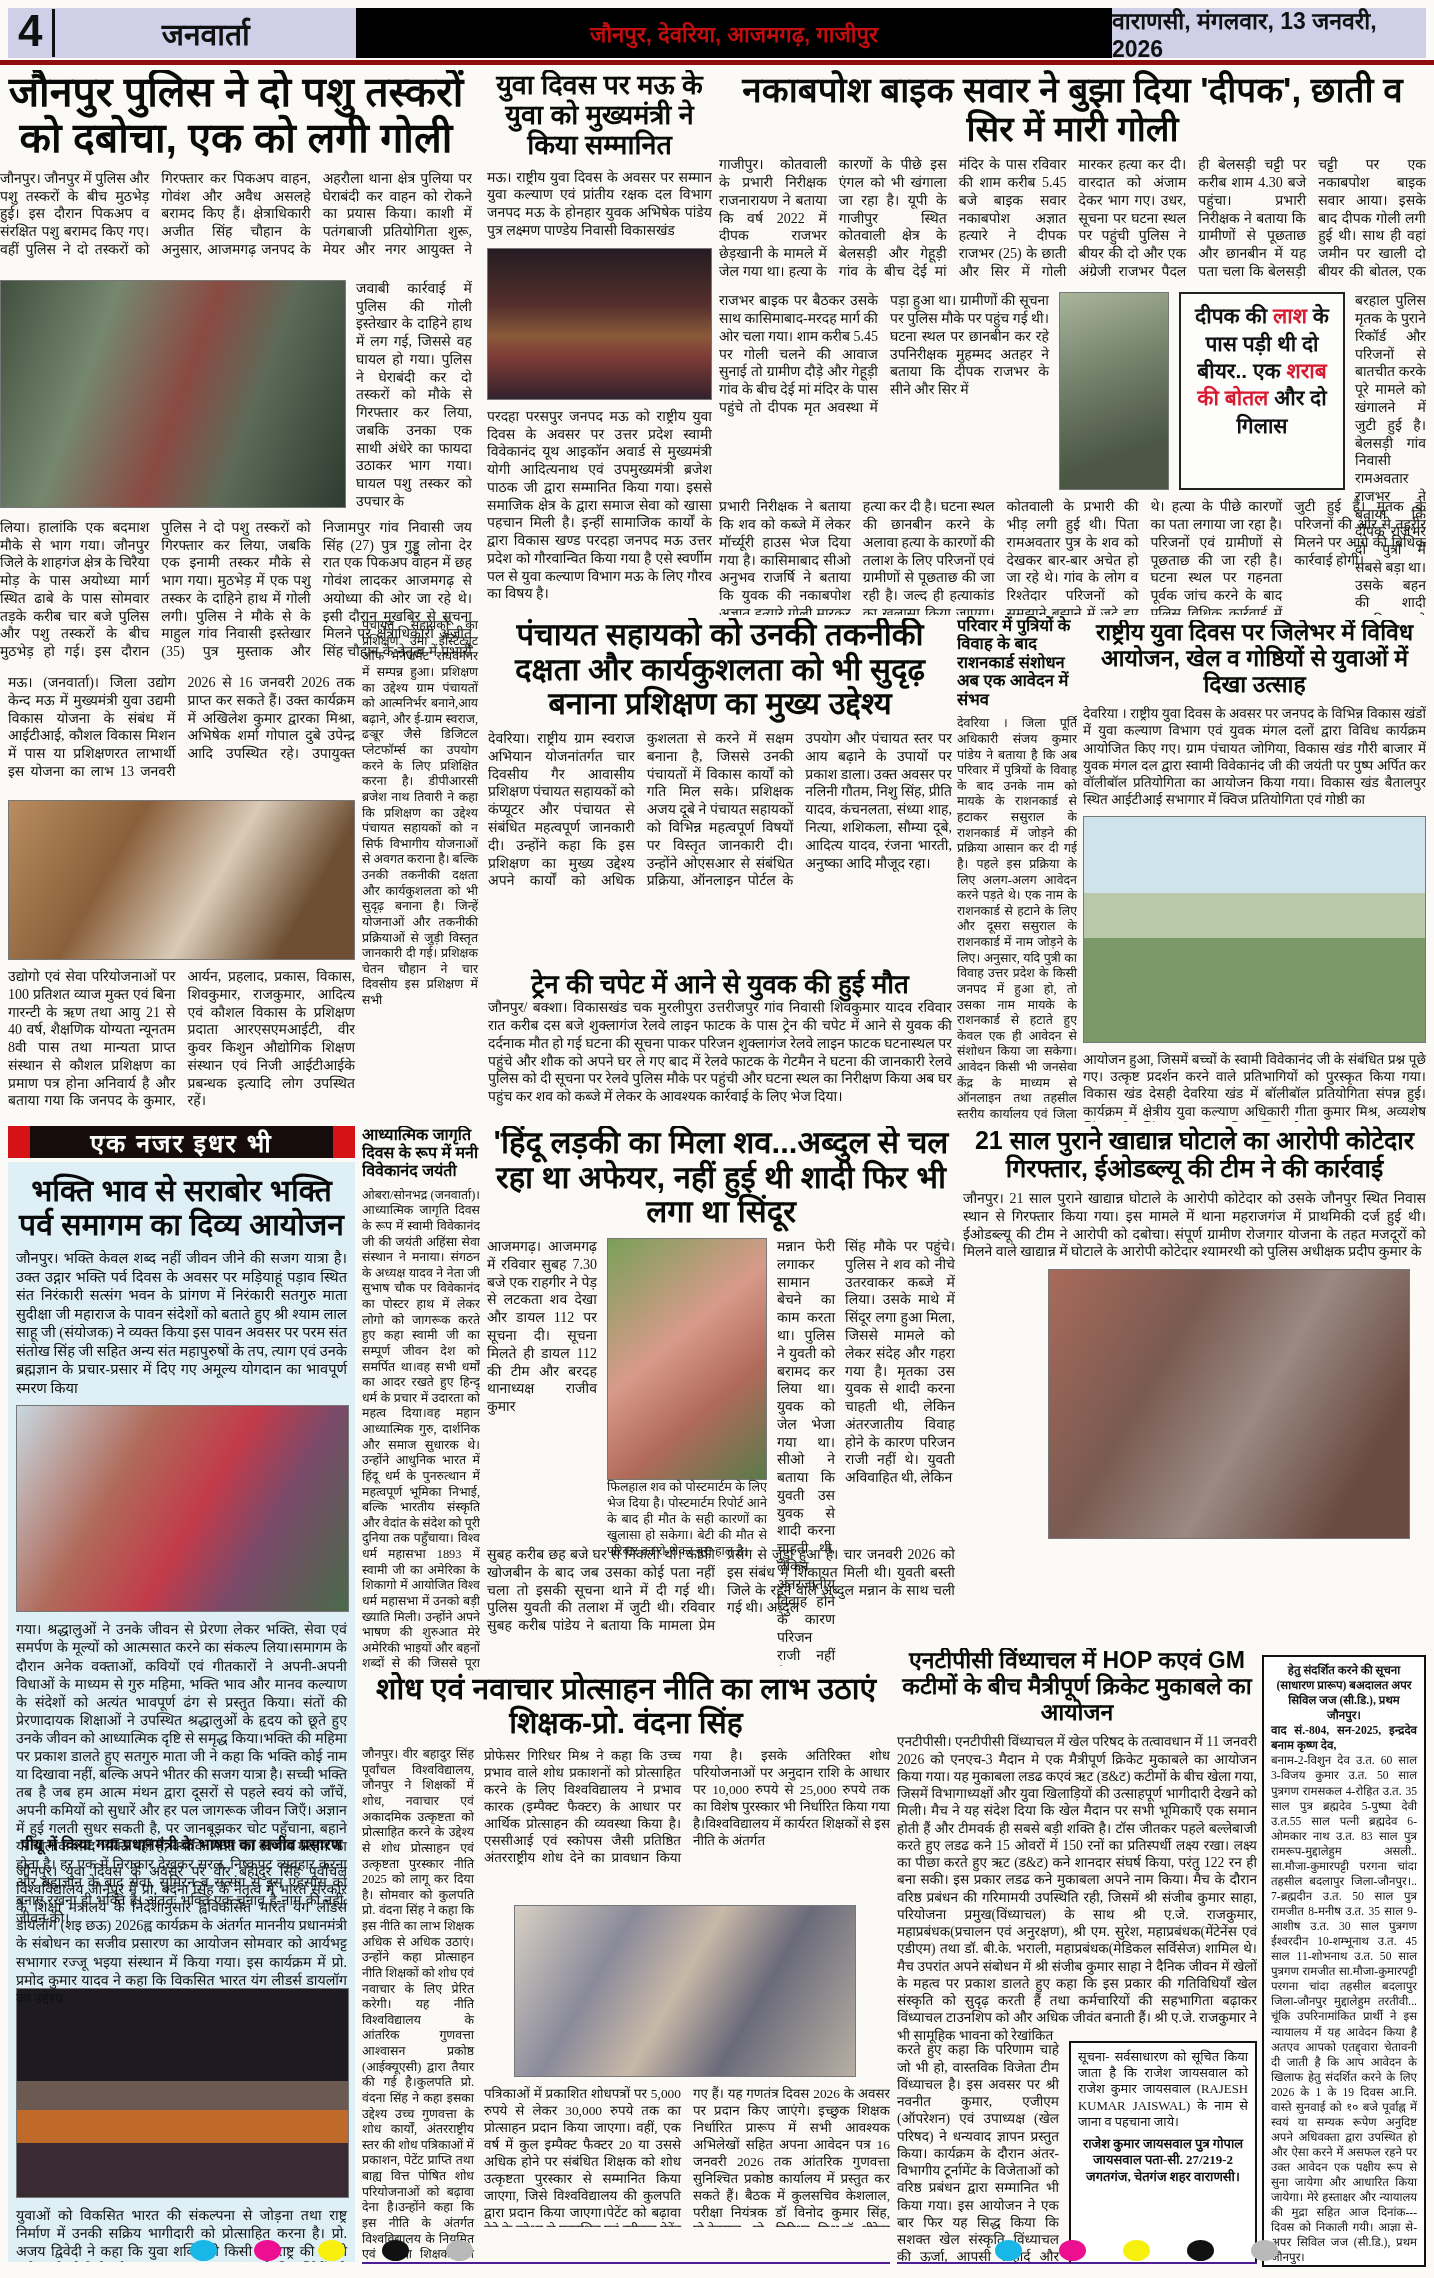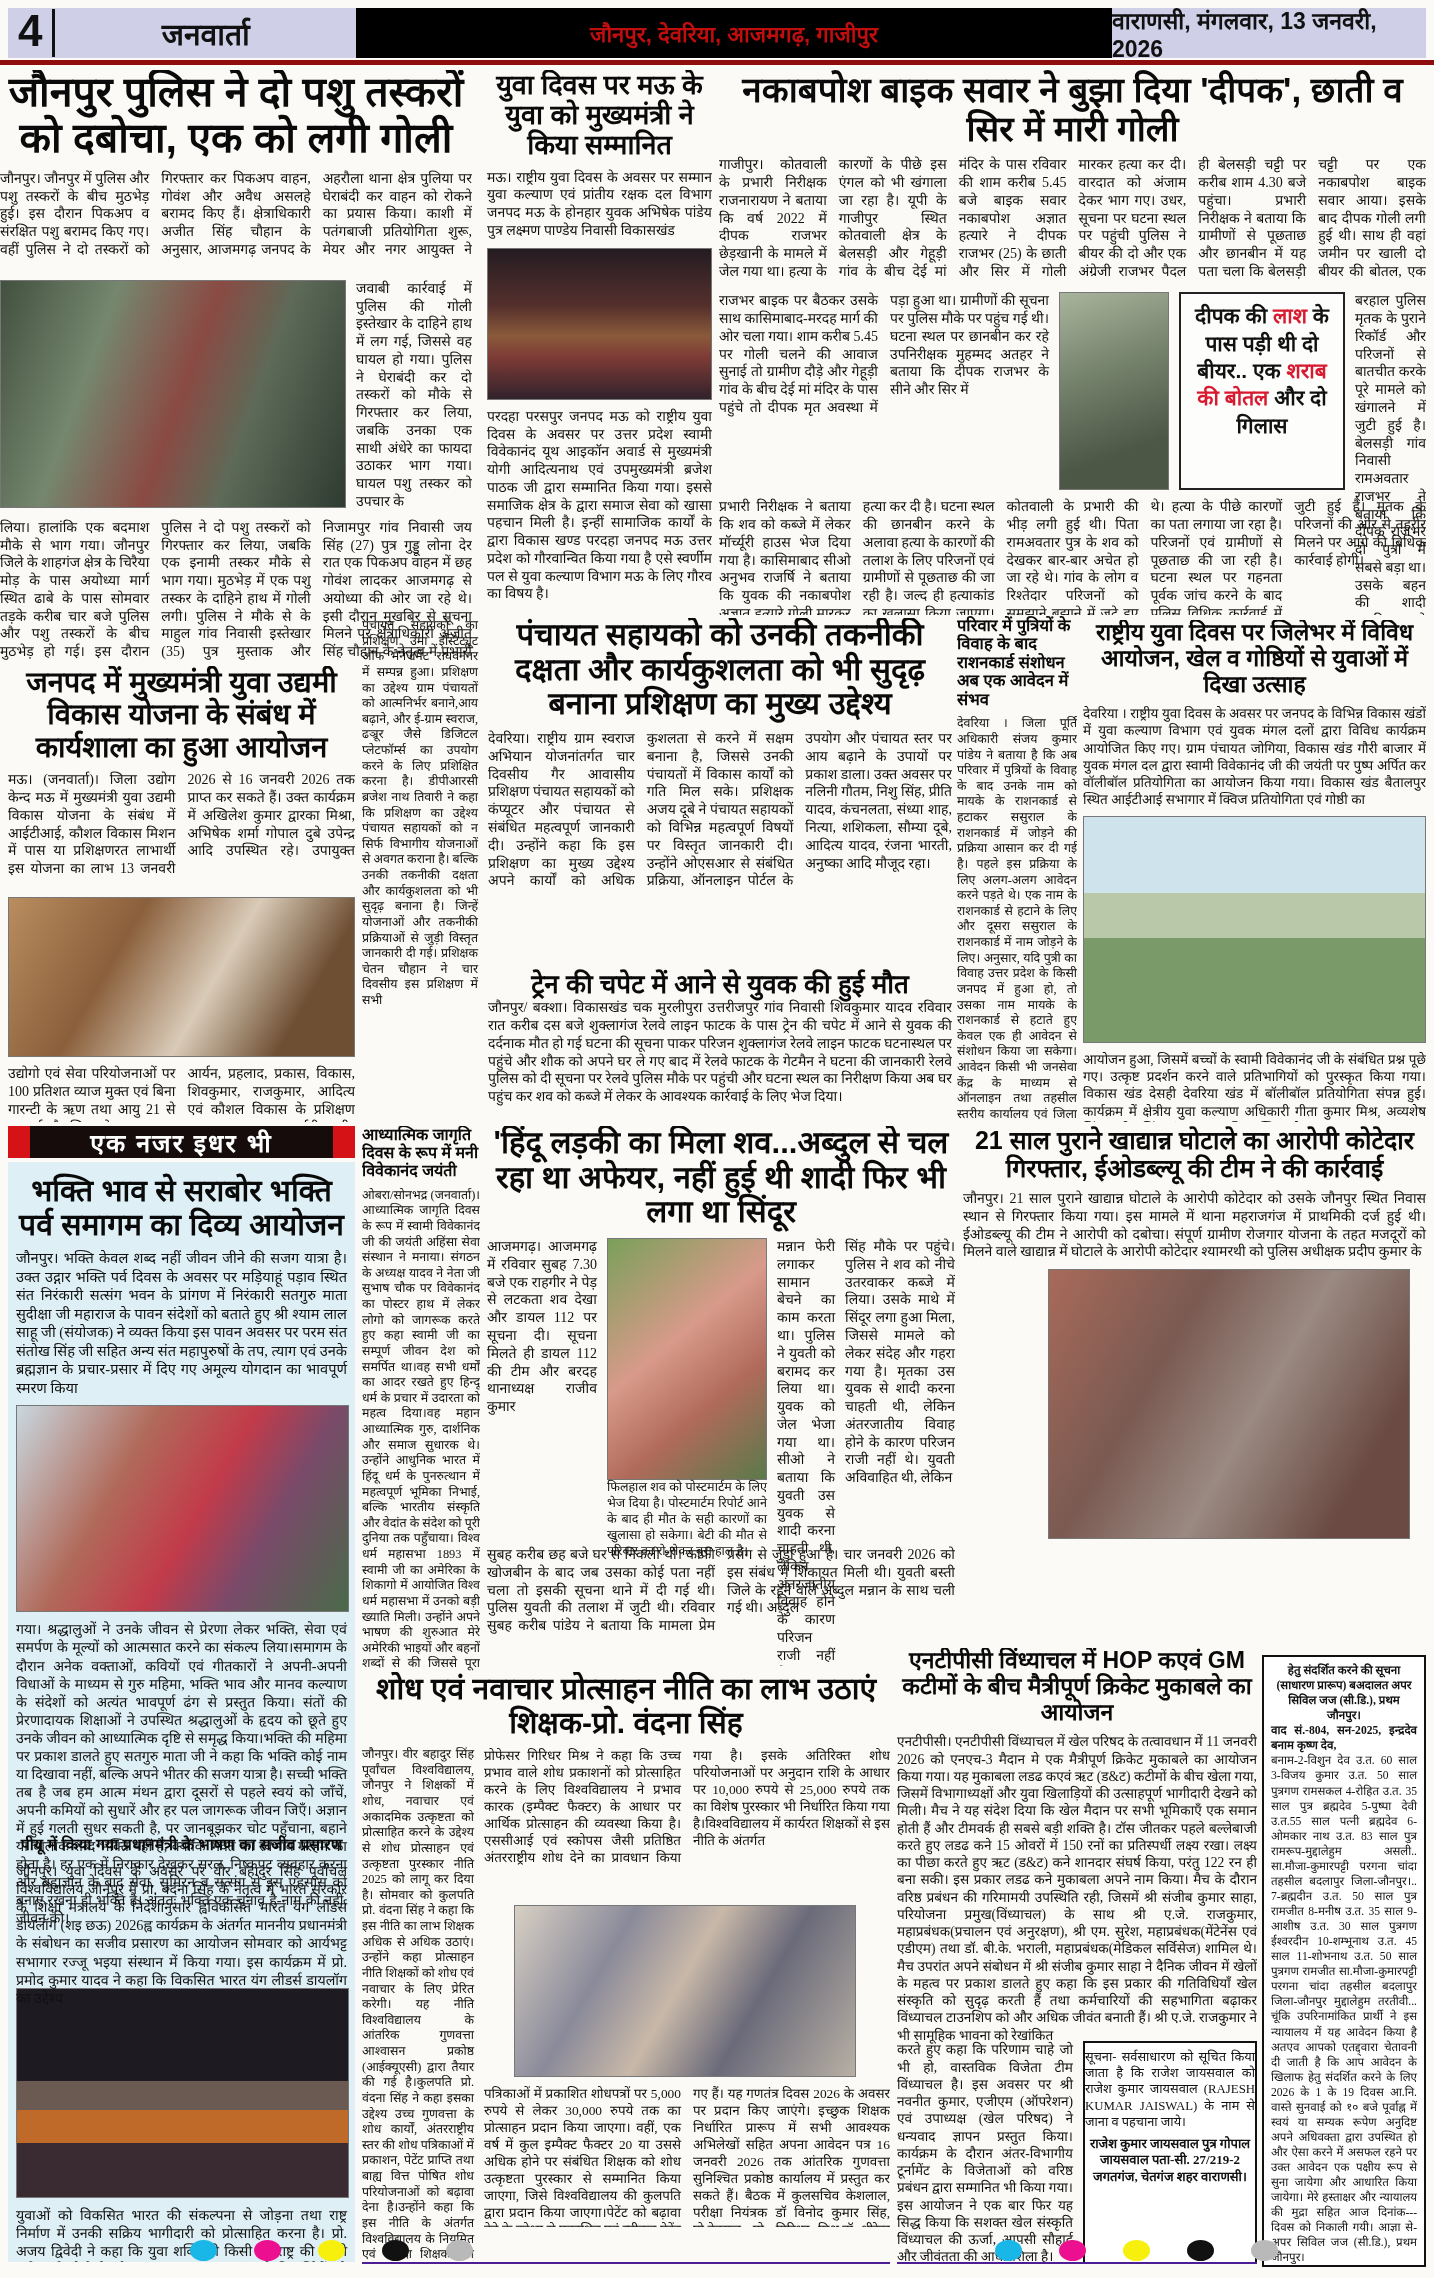--- a/index.html
+++ b/index.html
@@ -41,21 +41,21 @@
   .ph-cert{background:linear-gradient(120deg,#d8d0c4,#8a8a9a 28%,#c8b8a8 48%,#6a6a7a 68%,#b8b0a4);}
   
   .callout{border:2px solid #222;background:#fdfdfb;padding:8px 6px;text-align:center;
            font-family:"Liberation Sans",sans-serif;font-weight:800;font-size:21px;line-height:1.3;}
   .red{color:#d81a30;}
   
   .banner{background:#d51317;display:flex;align-items:center;justify-content:center;}
   .banner-inner{background:#160c0c;color:#fff;font-family:"Liberation Sans",sans-serif;font-weight:800;
            font-size:25px;padding:1px 60px;border-radius:3px;letter-spacing:2px;}
   .cyanbox{background:#def0f6;padding:12px 8px;}
-  .noticebox{border:2px solid #111;padding:6px 0;background:#fff;}
+  .noticebox{border:2px solid #111;padding:6px 7px;background:#fff;}
   .legalbox{border:2.5px solid #111;padding:6px 7px;background:#fff;font-size:11.6px;line-height:1.3;text-align:justify;}
   .dots{display:flex;gap:37px;}
   .dot{width:27px;height:21px;border-radius:50%;}
   .endrule{border-bottom:2px solid #4c1d95;}
 </style>
 </head>
 <body>
 
 <div class="sheet">
 
@@ -105,21 +105,20 @@
       <div class="callout" style="width:150px">
         <span>दीपक की </span><span class="red">लाश</span><span> के पास पड़ी थी दो बीयर.. एक </span><span class="red">शराब की बोतल</span><span> और दो गिलास</span>
       </div>
       <div class="body" style="flex:1">बरहाल पुलिस मृतक के पुराने रिकॉर्ड और परिजनों से बातचीत करके पूरे मामले को खंगालने में जुटी हुई है। बेलसड़ी गांव निवासी रामअवतार राजभर ने बताया कि दीपक राजभर दो पुत्रों में सबसे बड़ा था। उसके बहन की शादी काफी पहले ही हो चुकी है। इधर घटना की जानकारी मिलते ही मां चिंतन देवी, भाई संदीप राजभर सहित परिजनों</div>
     </div>
     <div class="gap"></div>
     <div class="body cols5" style="height:160px">प्रभारी निरीक्षक ने बताया कि शव को कब्जे में लेकर मॉर्च्यूरी हाउस भेज दिया गया है। कासिमाबाद सीओ अनुभव राजर्षि ने बताया कि युवक की नकाबपोश अज्ञात हत्यारे गोली मारकर हत्या कर दी है। घटना स्थल की छानबीन करने के अलावा हत्या के कारणों की तलाश के लिए परिजनों एवं ग्रामीणों से पूछताछ की जा रही है। जल्द ही हत्याकांड का खुलासा किया जाएगा। कोतवाली के प्रभारी की भीड़ लगी हुई थी। पिता रामअवतार पुत्र के शव को देखकर बार-बार अचेत हो जा रहे थे। गांव के लोग व रिश्तेदार परिजनों को समझाने बुझाने में जुटे हुए थे। हत्या के पीछे कारणों का पता लगाया जा रहा है। परिजनों एवं ग्रामीणों से पूछताछ की जा रही है। घटना स्थल पर गहनता पूर्वक जांच करने के बाद पुलिस विधिक कार्रवाई में जुटी हुई है। मृतक के परिजनों की ओर से तहरीर मिलने पर आगे की विधिक कार्रवाई होगी।</div>
   </div>
 
   <div class="abs" style="left:8px;top:666px;width:347px;height:456px">
-    <div class="hl" style="font-size:29px">जनपद में मुख्यमंत्री युवा उद्यमी विकास योजना के संबंध में कार्यशाला का हुआ आयोजन</div>
     <div class="gap"></div>
     <div class="body cols2" style="height:118px">मऊ। (जनवार्ता)। जिला उद्योग केन्द मऊ में मुख्यमंत्री युवा उद्यमी विकास योजना के संबंध में आईटीआई, कौशल विकास मिशन में पास या प्रशिक्षणरत लाभार्थी इस योजना का लाभ 13 जनवरी 2026 से 16 जनवरी 2026 तक प्राप्त कर सकते हैं। उक्त कार्यक्रम में अखिलेश कुमार द्वारका मिश्रा, अभिषेक शर्मा गोपाल दुबे उपेन्द्र आदि उपस्थित रहे। उपायुक्त राजेश रामन द्वारा सम्बोधन में बताया गया 5 लाख रुपया तक के</div>
     <div class="gap"></div>
     <div class="photo ph-meeting" style="width:345px;height:158px"></div>
     <div class="gap"></div>
     <div class="body cols2" style="height:160px">उद्योगो एवं सेवा परियोजनाओं पर 100 प्रतिशत व्याज मुक्त एवं बिना गारन्टी के ऋण तथा आयु 21 से 40 वर्ष, शैक्षणिक योग्यता न्यूनतम 8वी पास तथा मान्यता प्राप्त संस्थान से कौशल प्रशिक्षण का प्रमाण पत्र होना अनिवार्य है और बताया गया कि जनपद के कुमार, आर्यन, प्रहलाद, प्रकास, विकास, शिवकुमार, राजकुमार, आदित्य एवं कौशल विकास के प्रशिक्षण प्रदाता आरएसएमआईटी, वीर कुवर किशुन औद्योगिक शिक्षण संस्थान एवं निजी आईटीआईके प्रबन्धक इत्यादि लोग उपस्थित रहें।</div>
   </div>
 
   <div class="abs" style="left:362px;top:618px;width:590px;height:505px">
     <div class="row" style="height:100%">

